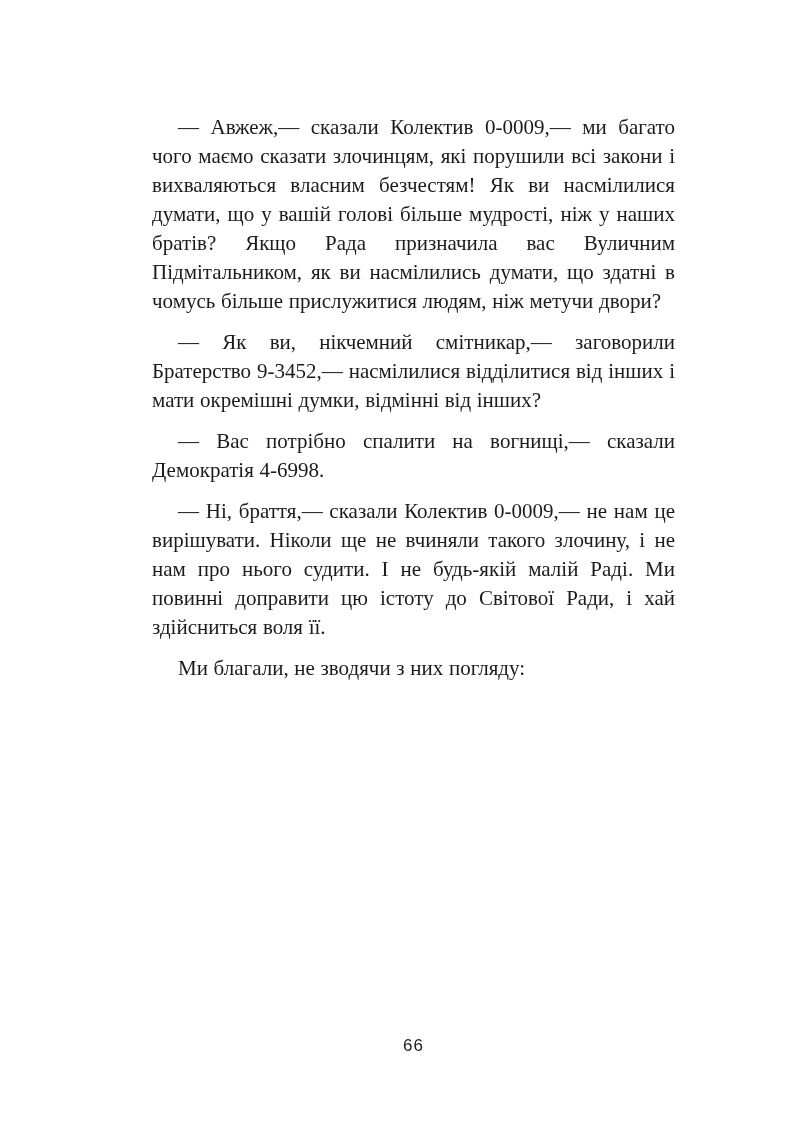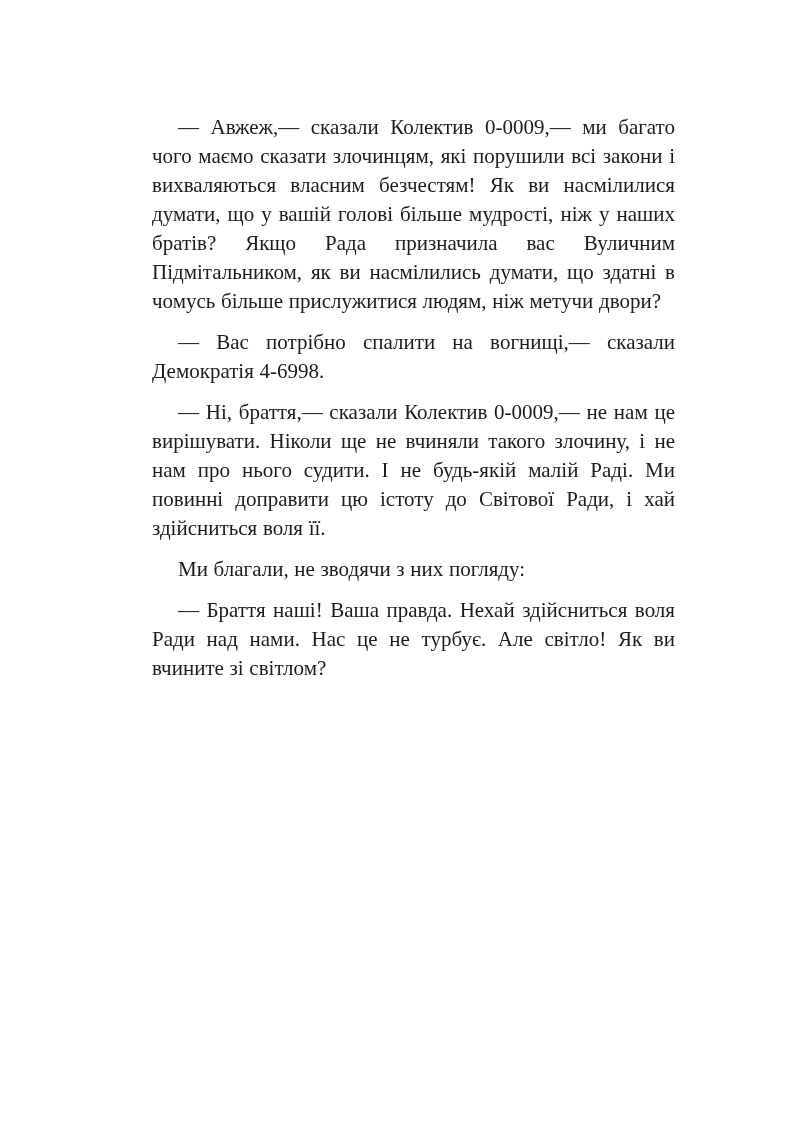--- a/index.html
+++ b/index.html
@@ -48,20 +48,21 @@
     color: #212121;
   }
 </style>
 </head>
 <body>
 
 <div class="page">
 
   <div class="text-block">
       <p class="book-par">— Авжеж,— сказали Колектив 0-0009,— ми багато чого маємо сказати злочинцям, які порушили всі закони і вихваляються власним безчестям! Як ви насмілилися думати, що у вашій голові більше мудрості, ніж у наших братів? Якщо Рада призначила вас Вуличним Підмітальником, як ви насмілились думати, що здатні в чомусь більше прислужитися людям, ніж метучи двори?</p>
+      <p class="book-par">— Як ви, нікчемний смітникар,— заговорили Братерство 9-3452,— насмілилися відділитися від інших і мати окремішні думки, відмінні від інших?</p>
       <p class="book-par">— Вас потрібно спалити на вогнищі,— сказали Демократія 4-6998.</p>
       <p class="book-par">— Ні, браття,— сказали Колектив 0-0009,— не нам це вирішувати. Ніколи ще не вчиняли такого злочину, і не нам про нього судити. І не будь-якій малій Раді. Ми повинні доправити цю істоту до Світової Ради, і хай здійсниться воля її.</p>
       <p class="book-par">Ми благали, не зводячи з них погляду:</p>
-      <p class="book-par">— Браття наші! Ваша правда. Нехай здійсниться воля Ради над нами. Нас це не турбує. Але світло! Як ви вчините зі світлом?</p>
     </div>
 
+  <div class="page-number">66</div>
 
 </div>
 
 </body></html>

